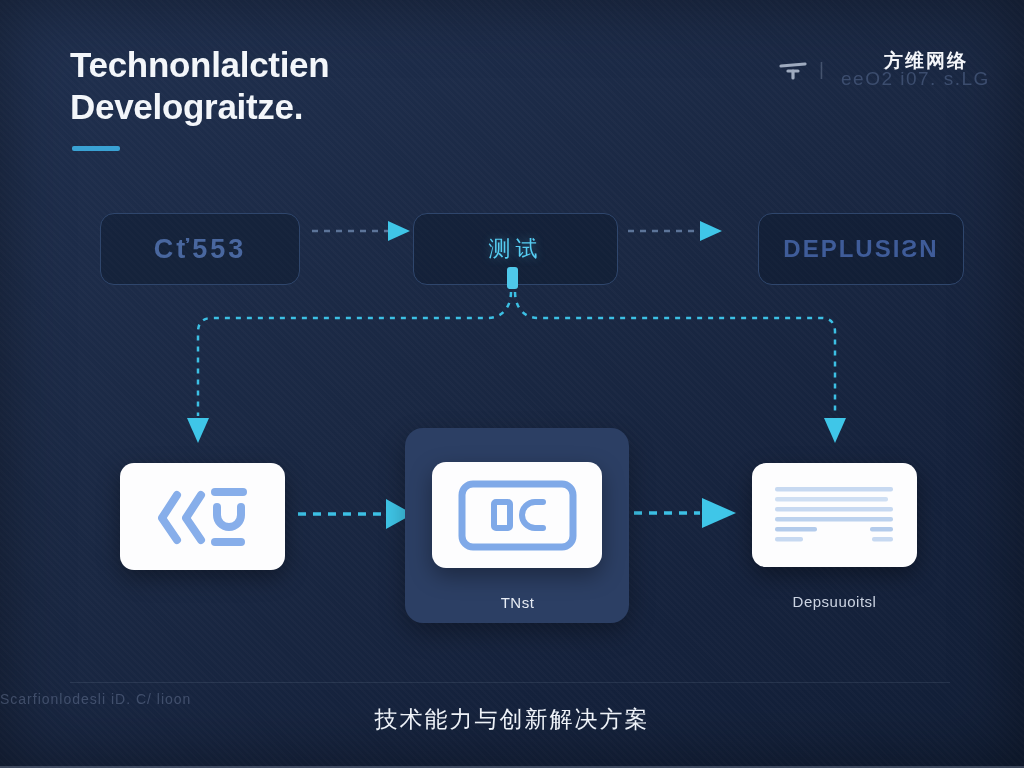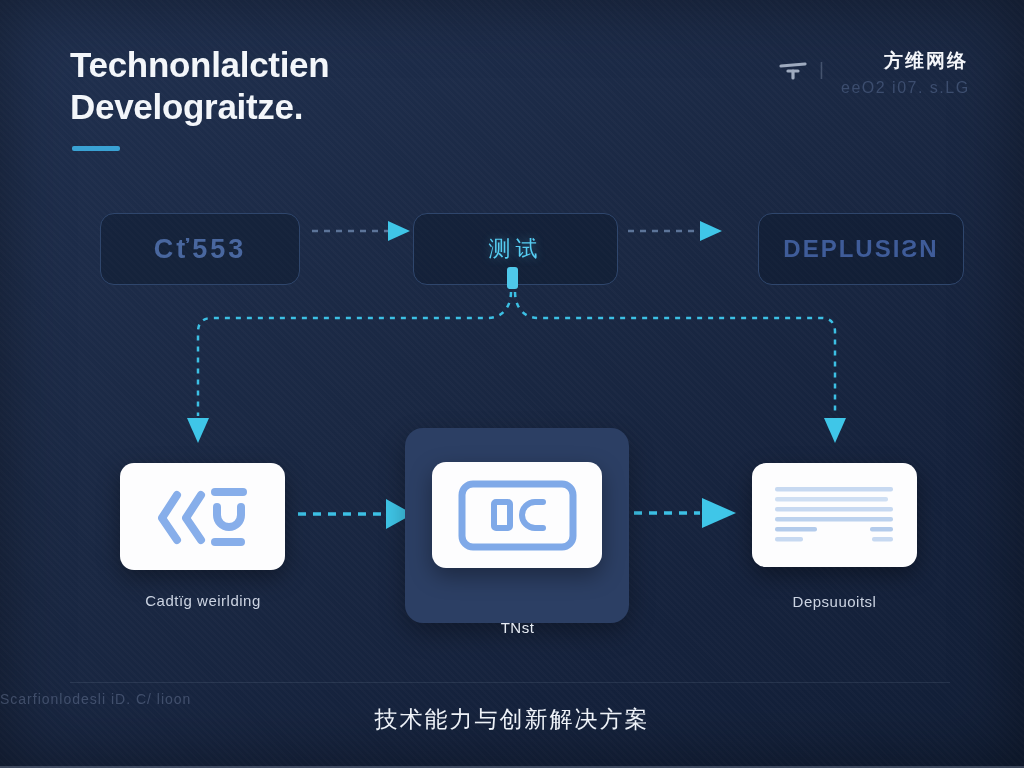--- a/index.html
+++ b/index.html
@@ -20,21 +20,21 @@
 
   
   .title { position:absolute; left:70px; top:44px; color:#f3f6fa; font-size:35px;
            font-weight:700; line-height:1.2; letter-spacing:-0.3px; }
   .title-underline { position:absolute; left:72px; top:146px; width:48px; height:5px;
            background:#3aa2d4; border-radius:2px; }
 
   .brand-icon { position:absolute; left:778px; top:59px; }
   .brand-divider { position:absolute; left:819px; top:58px; font-size:19px;
            color:rgba(145,160,185,0.35); }
-  .brand-ghost { position:absolute; left:841px; top:79px; font-size:16px; letter-spacing:1.5px;
+  .brand-ghost { position:absolute; left:841px; top:68px; font-size:19px; letter-spacing:1.5px;
            color:#3c4d6e; filter:blur(0.3px); }
   .brand-name { position:absolute; left:884px; top:48px; font-size:19px; font-weight:700;
            letter-spacing:2px; color:#f4f6fa; }
 
   
   .stage { position:absolute; top:213px; height:72px; border:1.5px solid #2f466c;
            border-radius:14px; background:rgba(9,19,38,0.35);
            display:flex; align-items:center; justify-content:center;text-align:center; }
   .stage-1 { left:100px; width:200px; }
   .stage-2 { left:413px; width:205px; }
@@ -61,21 +61,21 @@
   .card-center { left:432px; top:462px; width:170px; height:106px; }
 
   .card-icon { position:absolute; }
   .icon-code { left:151px; top:479px; }
   .icon-test { left:457px; top:479px; }
   .icon-doc  { left:775px; top:487px; }
 
   .card-label { position:absolute; text-align:center; font-size:15px; color:#ccd4e2;
           letter-spacing:0.5px; }
   .label-left   { left:108px; top:592px; width:190px; }
-  .label-center { left:430px; top:619px; width:175px; color:#e7ecf4; }
+  .label-center { left:430px; top:594px; width:175px; color:#e7ecf4; }
   .label-right  { left:742px; top:593px; width:185px; }
 
   
   .footer-divider { position:absolute; left:70px; top:682px; width:880px; height:1px;
           background:rgba(200,215,235,0.10); }
   .footer-ghost { position:absolute; left:0; top:691px; width:1024px; text-align:left;
           font-size:14px; color:rgba(150,166,198,0.32); letter-spacing:1px; filter:blur(0.4px); }
   .footer-caption { position:absolute; left:0; top:704px; width:1024px; text-align:center;
           font-size:23px; color:#eef2f8; letter-spacing:2px; }
 </style>
@@ -163,21 +163,20 @@
       <rect x="0" y="10" width="113" height="4.5" rx="2" fill="#cfdff3"></rect>
       <rect x="0" y="20" width="118" height="4.5" rx="2" fill="#c7d9f1"></rect>
       <rect x="0" y="30" width="118" height="4.5" rx="2" fill="#bcd2ee"></rect>
       <rect x="0" y="40" width="42" height="4.5" rx="2" fill="#b3cbeb"></rect>
       <rect x="95" y="40" width="23" height="4.5" rx="2" fill="#b3cbeb"></rect>
       <rect x="0" y="50" width="28" height="4.5" rx="2" fill="#c7d9f1"></rect>
       <rect x="97" y="50" width="21" height="4.5" rx="2" fill="#c7d9f1"></rect>
     </g>
   </svg>
 
-  <div class="card-label label-left">Cadtïg weirlding</div>
   <div class="card-label label-center">TNst</div>
   <div class="card-label label-right">Depsuuoitsl</div>
 
   <div class="footer-divider"></div>
   <div class="footer-ghost">Scarfionlodesli iD. C/ lioon</div>
   <div class="footer-caption">技术能力与创新解决方案</div>
 
 </div>
 
 </body></html>

